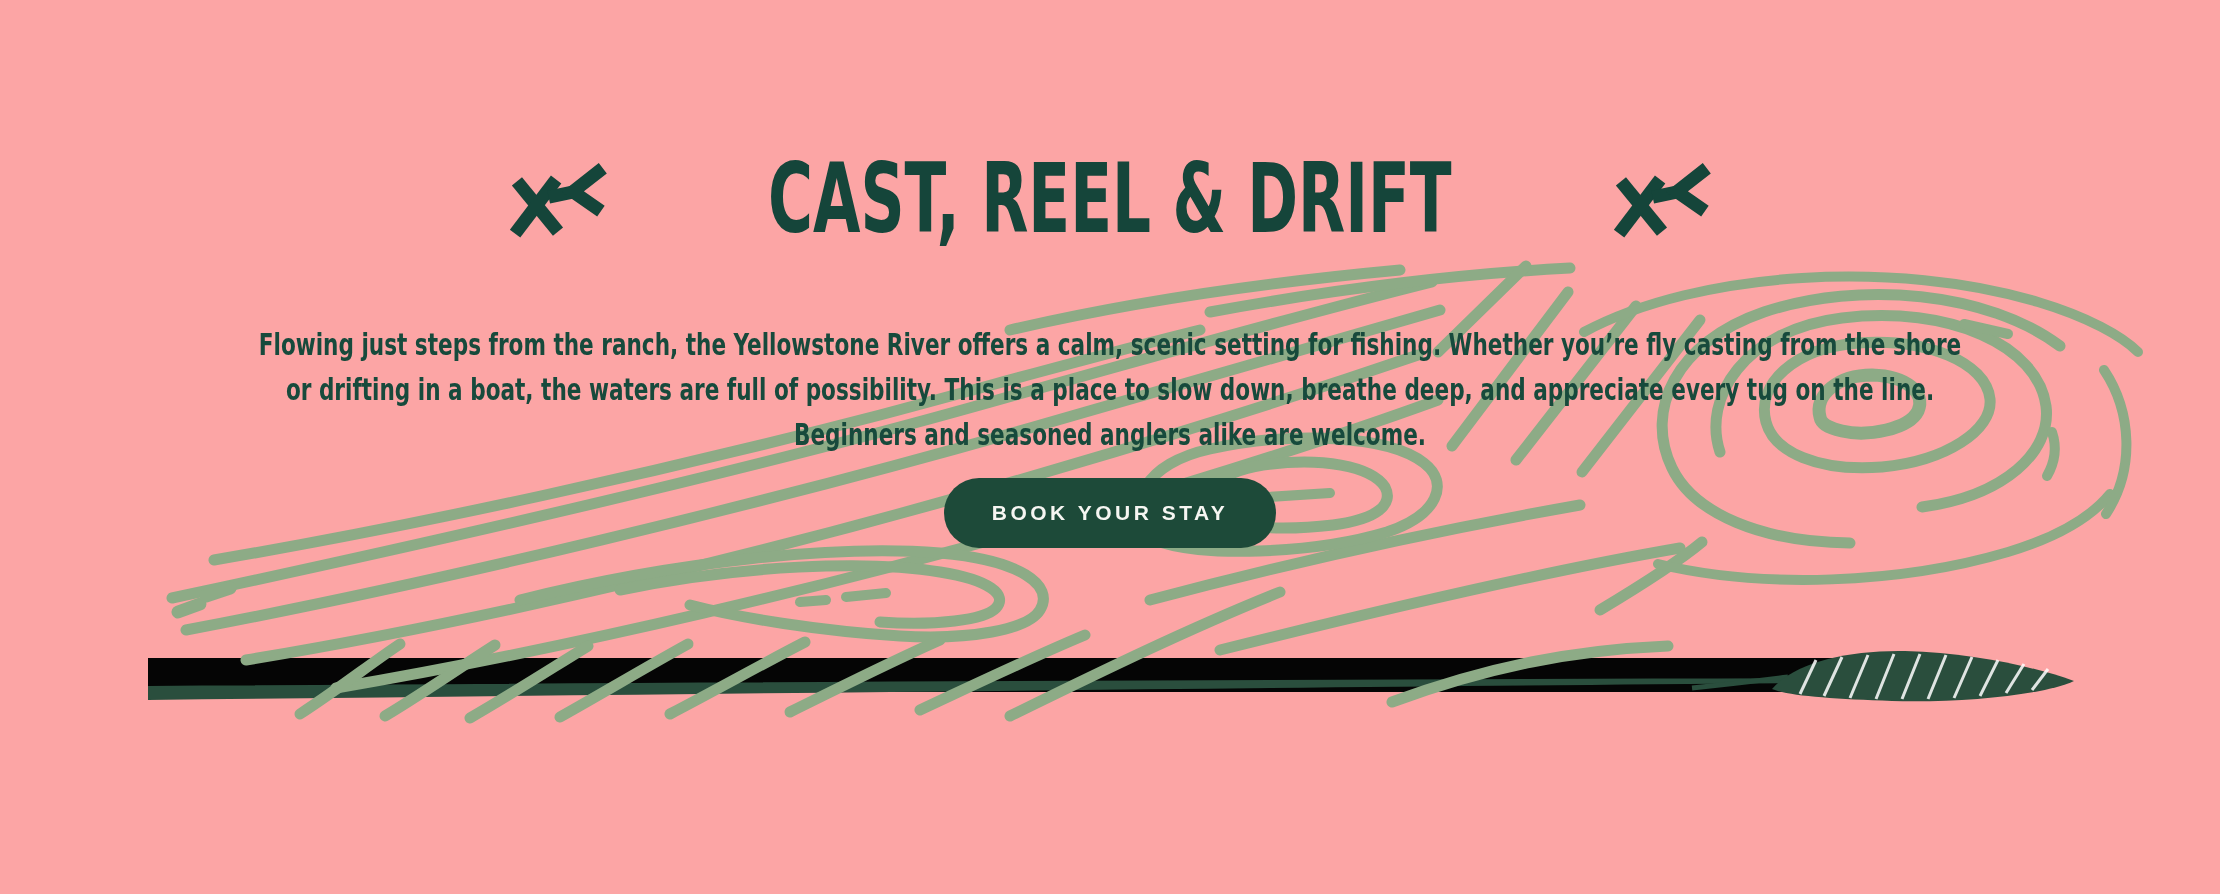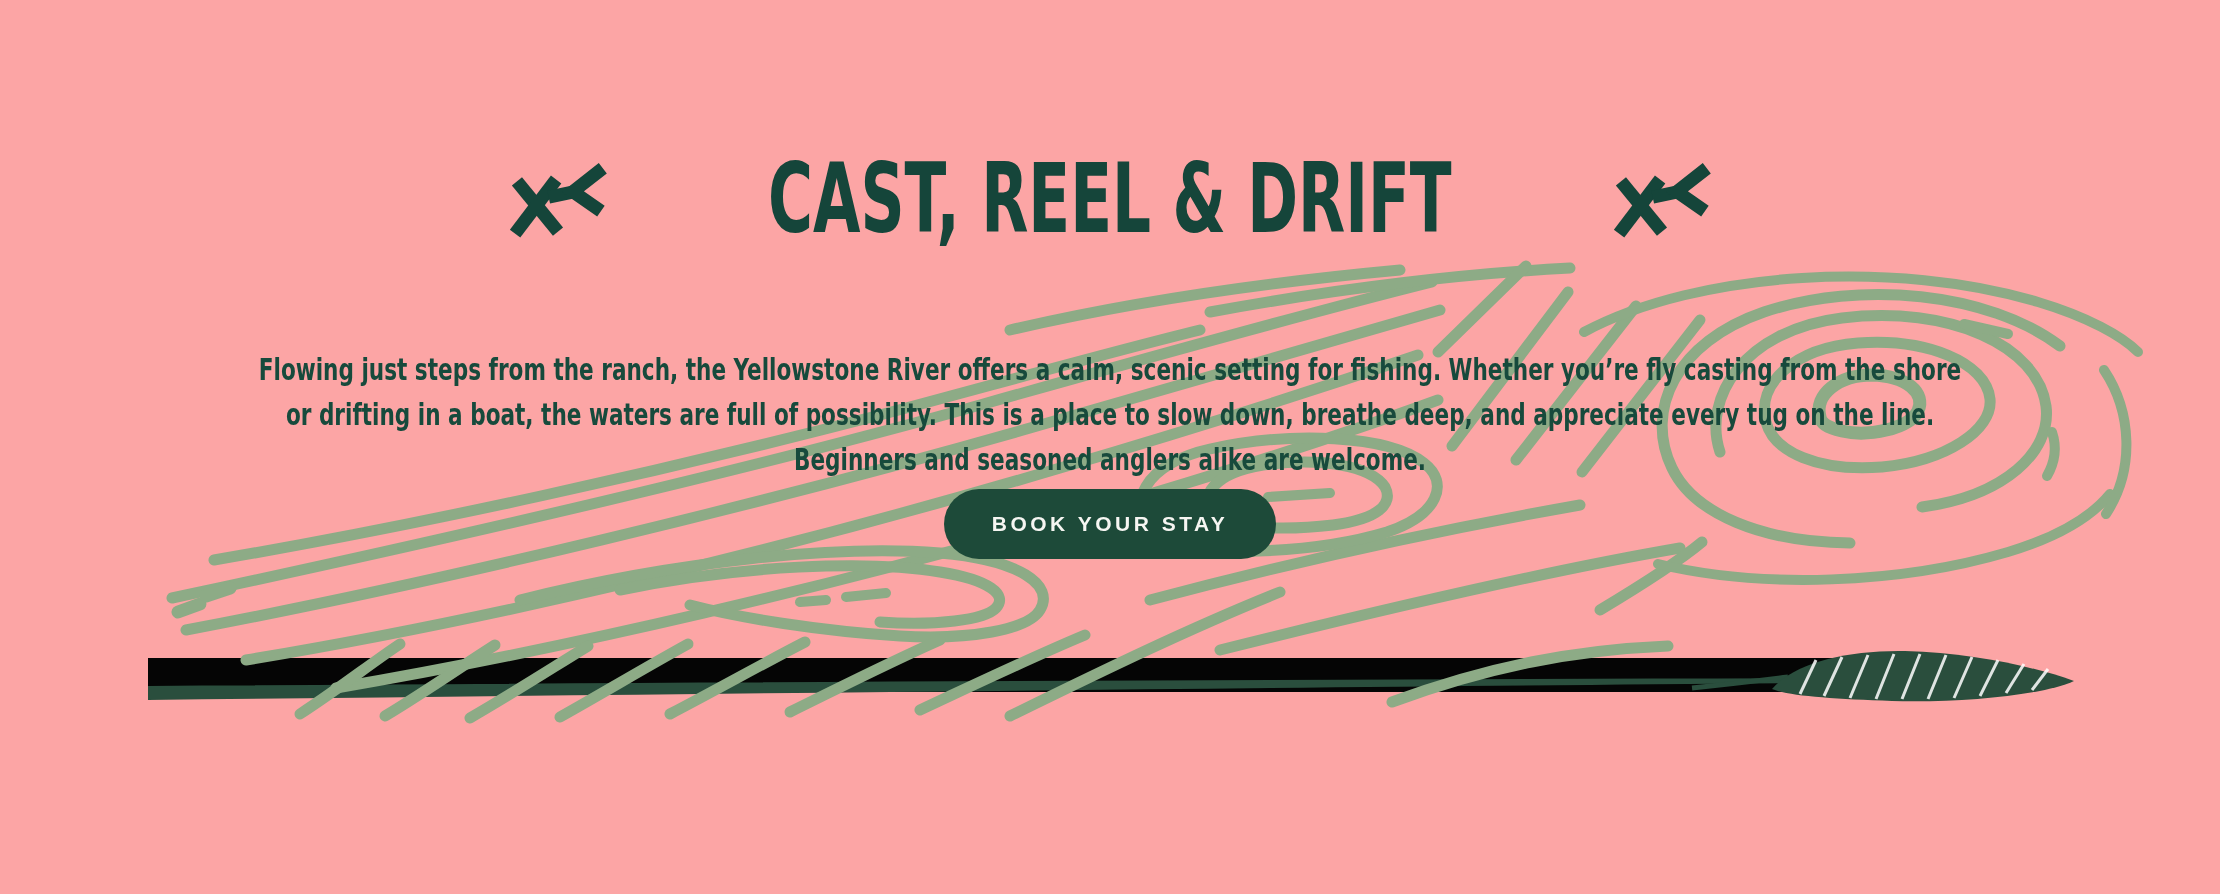--- a/index.html
+++ b/index.html
@@ -45,21 +45,20 @@
     color: #15453a;
     transform: scale(0.74, 1.04);
     transform-origin: 50% 55%;
   }
   .paragraph {
     position: absolute;
     top: 322px; left: 0;
     width: 100%;
     text-align: center;
     z-index: 3;
-    margin-top: 25px;
   }
   .paragraph-inner {
     transform: scaleX(0.80);
     transform-origin: 50% 0;
   }
   .paragraph-line {
     white-space: nowrap;
     font-family: "DejaVu Sans", "Liberation Sans", sans-serif;
     font-stretch: condensed;
     font-weight: 700;
@@ -83,21 +82,20 @@
     background: #1d4a39;
     color: #f6f6f2;
     font-family: "Liberation Sans", sans-serif;
     font-weight: 700;
     font-size: 21px;
     letter-spacing: 3.5px;
     display: flex;
     align-items: center;
     justify-content: center;
     cursor: pointer;
-    margin-top: 11px;
   }
   .grain { stroke: #8dab86; stroke-width: 11; fill: none; stroke-linecap: round; }
   .grain-thick { stroke-width: 13; }
   .grain-thin { stroke-width: 10; }
   .rodgreen { fill: #2a4e3d; }
 </style>
 </head>
 <body>
 
 <div class="section">

